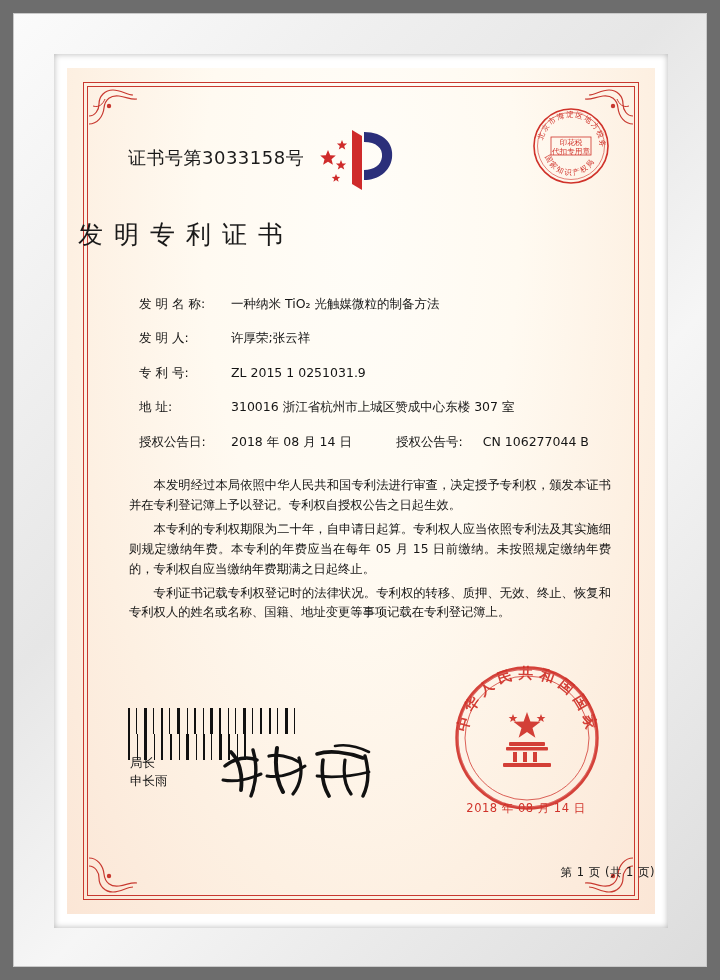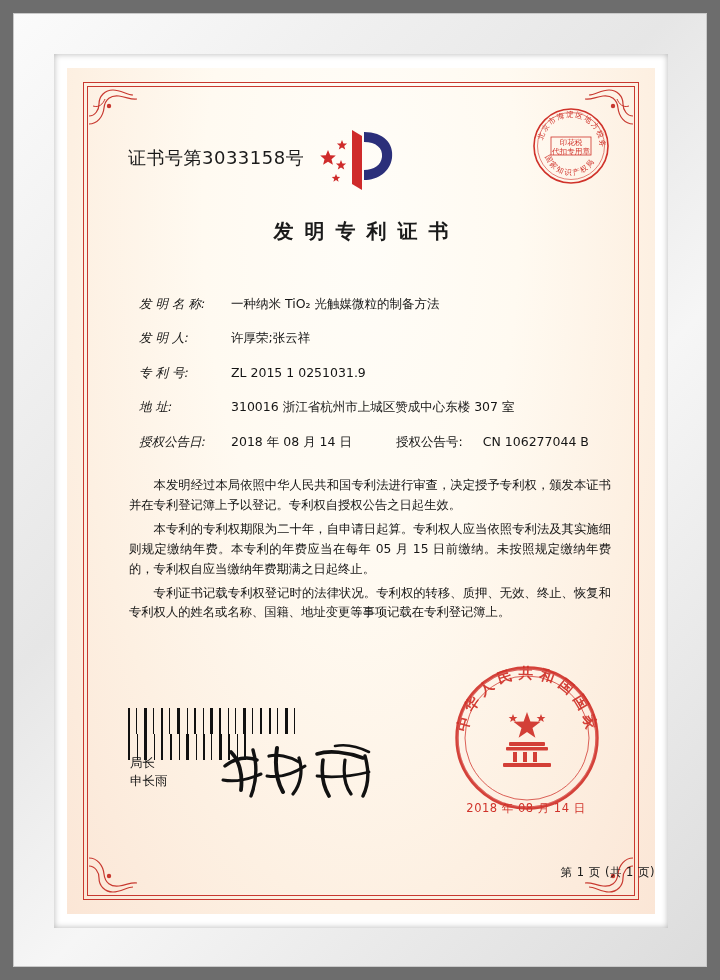--- a/index.html
+++ b/index.html
@@ -106,24 +106,23 @@
     top: 38px;
     width: 80px;
     height: 80px;
   }
 
   .title {
     position: absolute;
     left: 0;
     right: 0;
     top: 150px;
-    text-align: center;
-    font-size: 20px;
+    font-size: 25px;
     letter-spacing: 11px;
-    font-weight: bold;
+    font-weight: normal;
     color: #1a1a1a;
     font-family: "DejaVu Sans", "Liberation Sans", sans-serif;
     text-indent: 11px;
   }
 
   
   .fields {
     position: absolute;
     left: 72px;
     top: 228px;
@@ -135,21 +134,20 @@
     margin-bottom: 17.5px;
     font-size: 12.5px;
     color: #151515;
     line-height: 1.35;
   }
   .row .lbl {
     width: 92px;
     flex: 0 0 92px;
     letter-spacing: 0px;
     white-space: nowrap;
-    font-style: italic;
   }
   .row .val {
     flex: 1 1 auto;
     white-space: nowrap;
   }
   .row .lbl2 {
     flex: 0 0 auto;
     margin-left: 44px;
     margin-right: 20px;
     white-space: nowrap;

